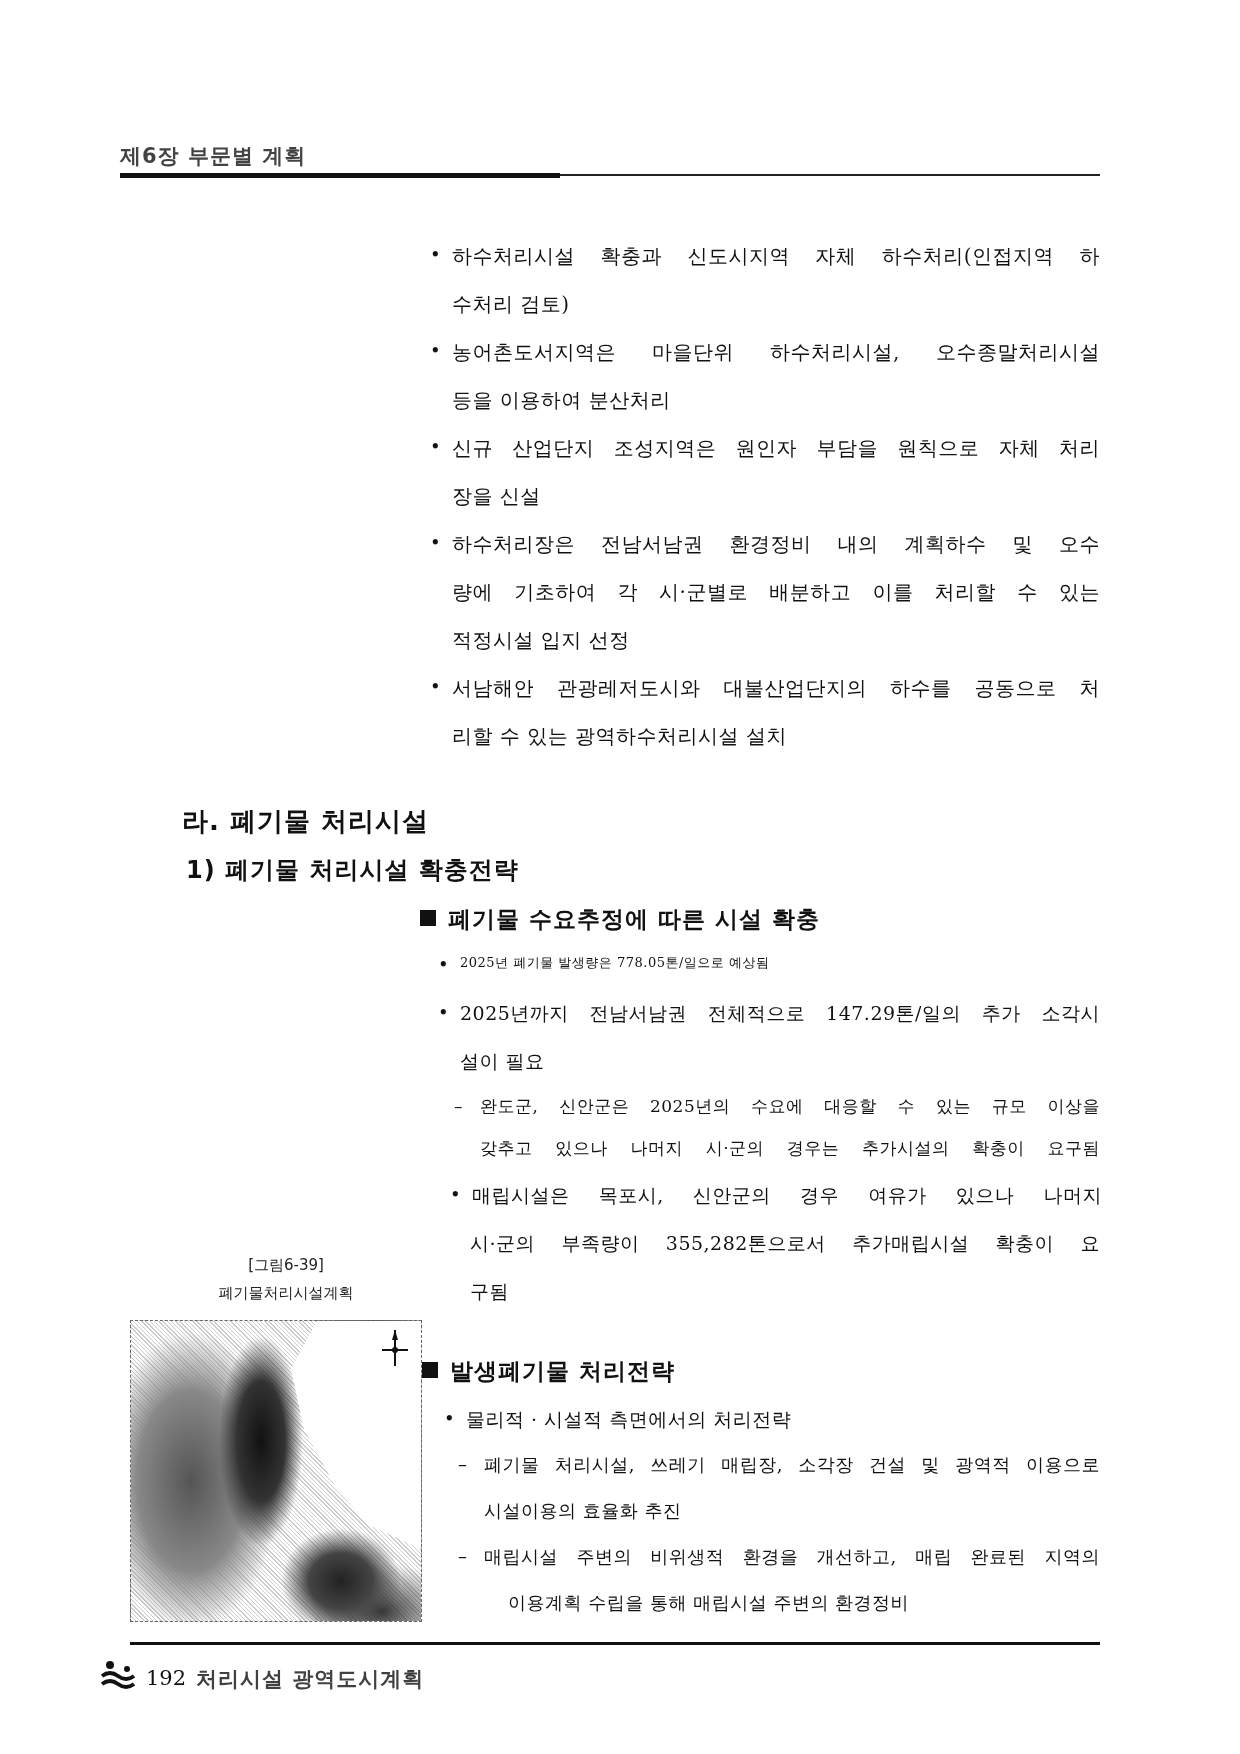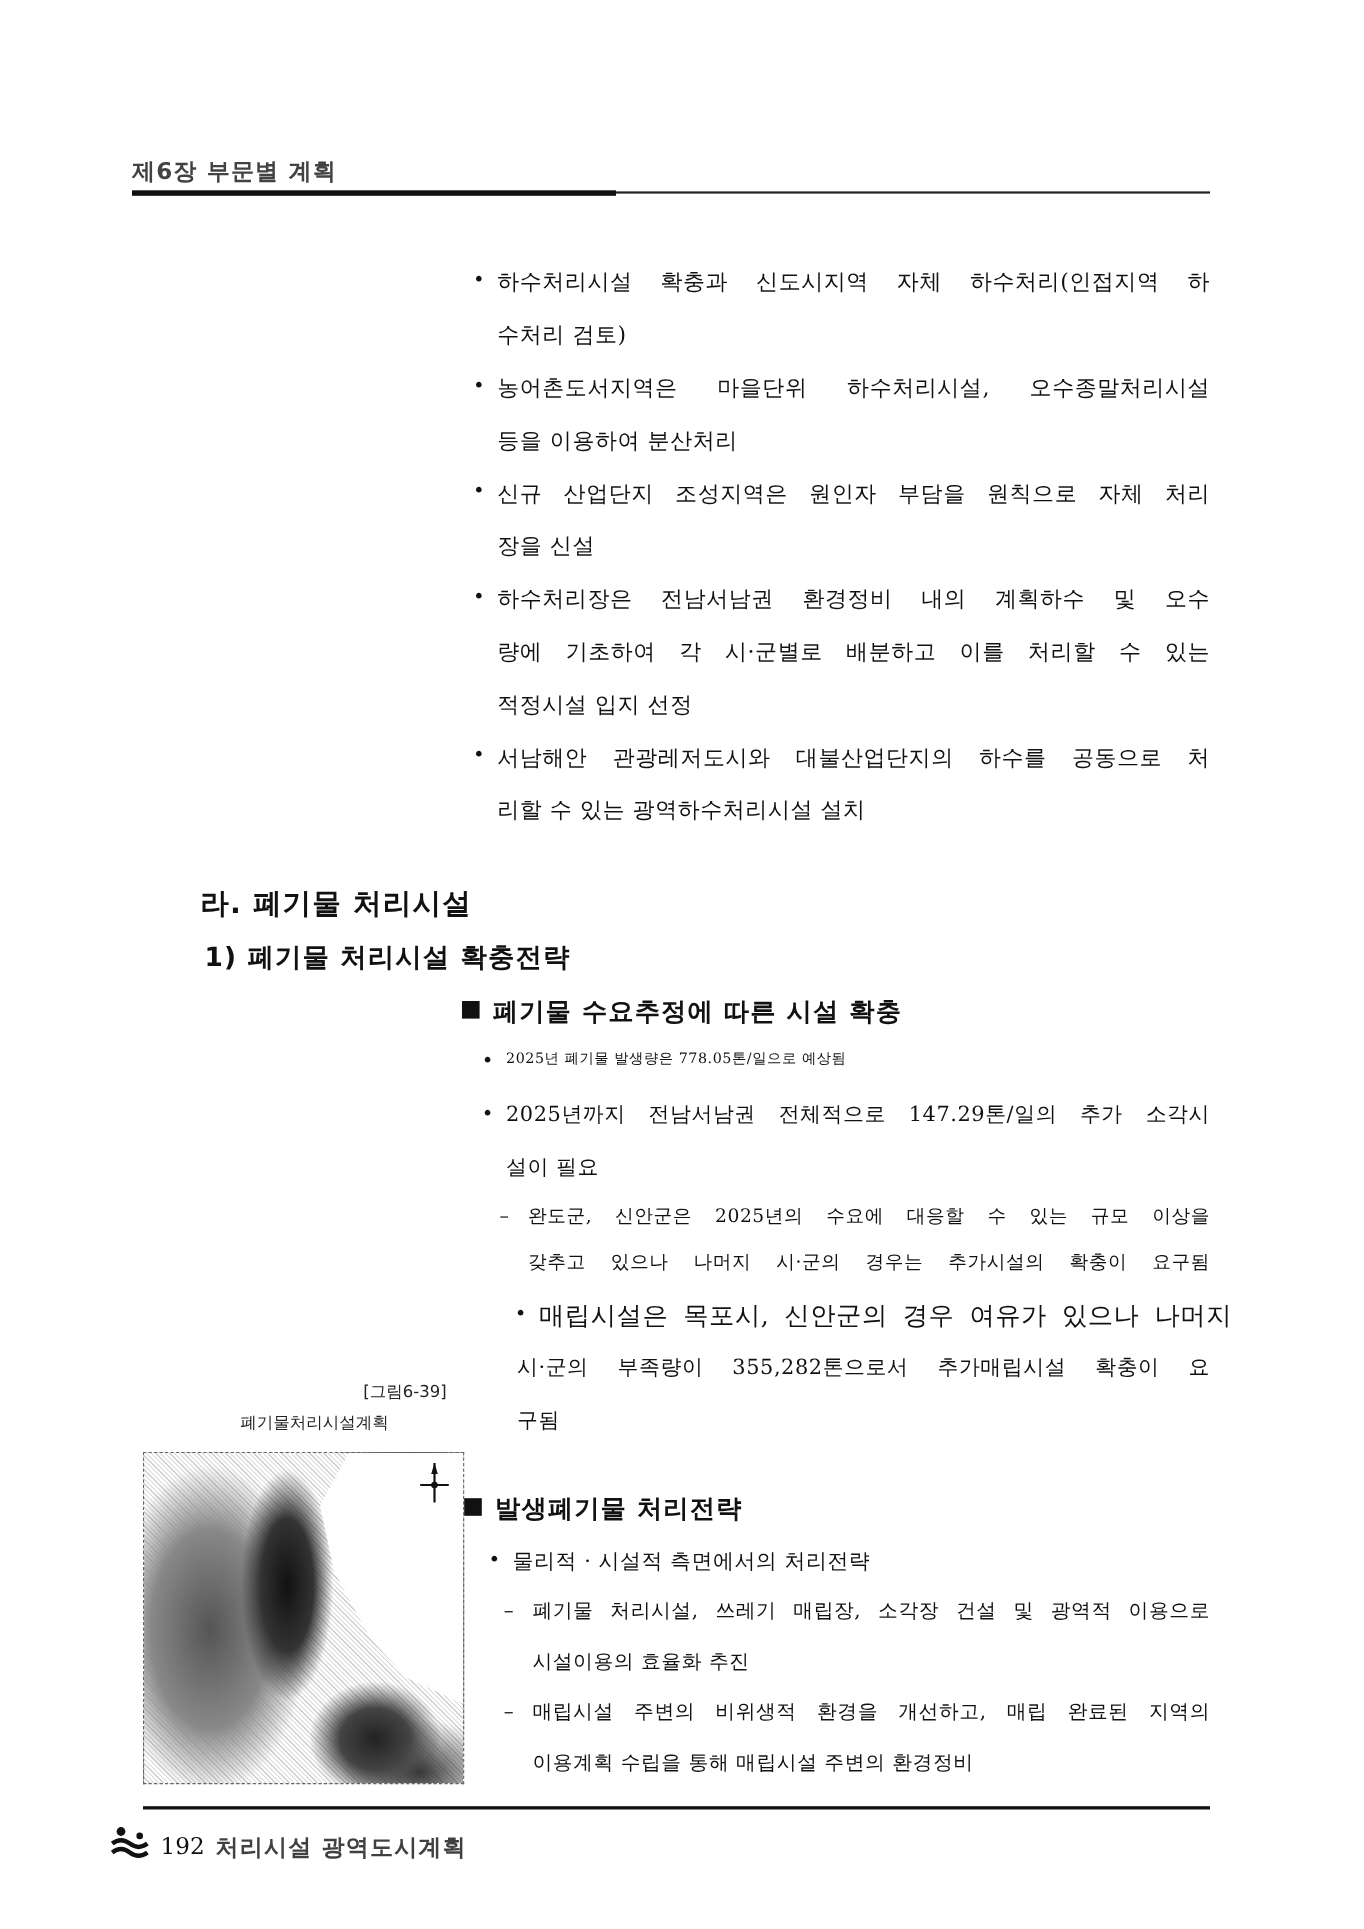--- a/index.html
+++ b/index.html
@@ -72,46 +72,46 @@
 <div class="abs h-square" style="left:420px; top:904px;">
   <span class="sq"></span><span>폐기물 수요추정에 따른 시설 확충</span>
 </div>
 <div class="abs line bullet" style="left:460px; top:956px; font-size:13px;">2025년 폐기물 발생량은 778.05톤/일으로 예상됨</div>
 <div class="abs line bullet justify" style="left:460px; top:1004px; width:640px; font-size:19px;">2025년까지 전남서남권 전체적으로 147.29톤/일의 추가 소각시</div>
 <div class="abs line" style="left:460px; top:1052px; font-size:19px;">설이 필요</div>
 
 <div class="abs line dash justify" style="left:480px; top:1098px; width:620px; font-size:17px;">완도군, 신안군은 2025년의 수요에 대응할 수 있는 규모 이상을</div>
 <div class="abs line justify" style="left:480px; top:1140px; width:620px; font-size:17px;">갖추고 있으나 나머지 시·군의 경우는 추가시설의 확충이 요구됨</div>
 
-<div class="abs line bullet justify" style="left:490px; top:1186px; width:630px; font-size:23px;">매립시설은 목포시, 신안군의 경우 여유가 있으나 나머지</div>
+<div class="abs line bullet justify" style="left:472px; top:1186px; width:630px; font-size:19px;">매립시설은 목포시, 신안군의 경우 여유가 있으나 나머지</div>
 <div class="abs line justify" style="left:470px; top:1234px; width:630px; font-size:19px;">시·군의 부족량이 355,282톤으로서 추가매립시설 확충이 요</div>
 <div class="abs line" style="left:470px; top:1282px; font-size:19px;">구됨</div>
 
-<div class="abs caption" style="left:166px; top:1256px;text-align:right;">[그림6-39]</div>
+<div class="abs caption" style="left:166px; top:1256px;">[그림6-39]</div>
 <div class="abs caption" style="left:166px; top:1284px;">폐기물처리시설계획</div>
 <div class="abs map">
   <div class="map-land"></div>
 </div>
 <div class="abs compass">
   <svg width="30" height="40" viewBox="0 0 30 40">
     <line x1="15" y1="2" x2="15" y2="38" stroke="#111" stroke-width="2"></line>
     <line x1="2" y1="22" x2="28" y2="22" stroke="#111" stroke-width="2"></line>
     <polygon points="15,2 12,12 18,12" fill="#111"></polygon>
     <circle cx="15" cy="22" r="3" fill="#111"></circle>
   </svg>
 </div>
 
 <div class="abs h-square" style="left:422px; top:1356px;">
   <span class="sq"></span><span>발생폐기물 처리전략</span>
 </div>
 <div class="abs line bullet" style="left:466px; top:1410px; font-size:19px;">물리적 · 시설적 측면에서의 처리전략</div>
 <div class="abs line dash justify" style="left:484px; top:1456px; width:616px; font-size:18px;">폐기물 처리시설, 쓰레기 매립장, 소각장 건설 및 광역적 이용으로</div>
 <div class="abs line" style="left:484px; top:1502px; font-size:18px;">시설이용의 효율화 추진</div>
 <div class="abs line dash justify" style="left:484px; top:1548px; width:616px; font-size:18px;">매립시설 주변의 비위생적 환경을 개선하고, 매립 완료된 지역의</div>
-<div class="abs line" style="left:484px; top:1594px; font-size:18px;">이용계획 수립을 통해 매립시설 주변의 환경정비</div>
+<div class="abs line" style="left:508px; top:1594px; font-size:18px;">이용계획 수립을 통해 매립시설 주변의 환경정비</div>
 
 <div class="abs footer-rule"></div>
 <div class="abs footer-logo">
   <svg width="36" height="32" viewBox="0 0 36 32">
     <circle cx="10" cy="5" r="4" fill="#111"></circle>
     <circle cx="27" cy="9" r="3" fill="#111"></circle>
     <path d="M2 16 Q10 10 18 16 T34 16" stroke="#111" stroke-width="4" fill="none"></path>
     <path d="M2 24 Q10 18 18 24 T34 24" stroke="#111" stroke-width="4" fill="none"></path>
   </svg>
 </div>

